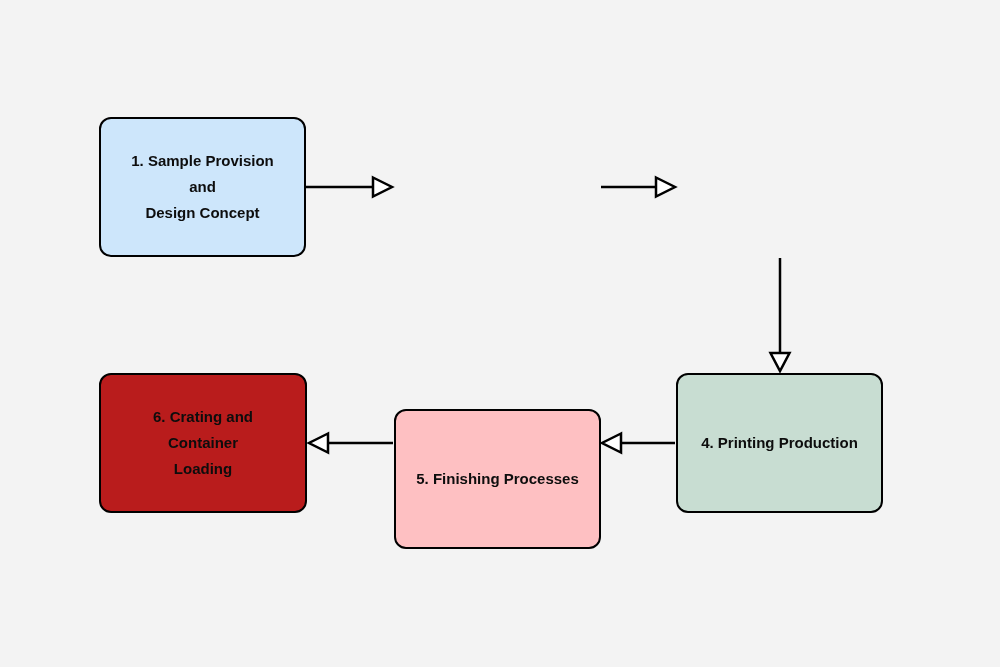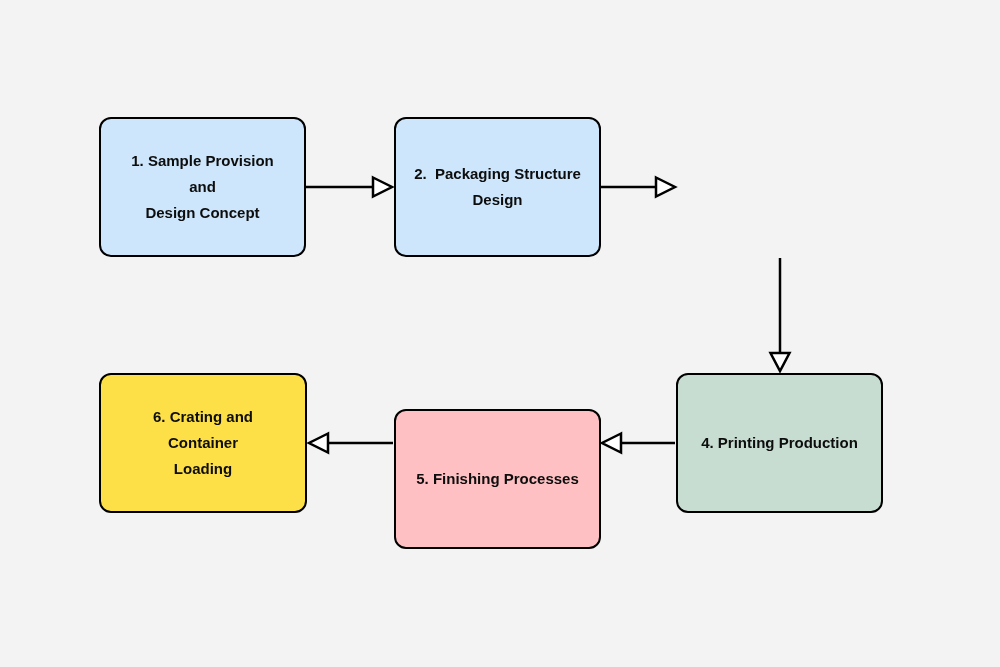--- a/index.html
+++ b/index.html
@@ -80,32 +80,28 @@
       <line x1="393" y1="443" x2="328" y2="443" stroke="#000" stroke-width="2.5"></line>
       <polygon points="328,433.5 309,443 328,452.5" fill="#ffffff" stroke="#000" stroke-width="2.5" stroke-linejoin="miter"></polygon>
     </g>
   </svg>
 
   <div class="node node-1" style="background-color: rgb(205, 230, 251);">
     <span class="node-label">1. Sample Provision and
 Design Concept</span>
   </div>
 
-  <div class="node node-2" style="background-color: rgb(205, 230, 251);">
-    <span class="node-label">2.  Packaging Structure
-Design</span>
-  </div>
 
 
   <div class="node node-4" style="background-color: rgb(200, 221, 210);">
     <span class="node-label">4. Printing Production</span>
   </div>
 
   <div class="node node-5" style="background-color: rgb(254, 192, 194); margin-top: 36px;">
     <span class="node-label">5. Finishing Processes</span>
   </div>
 
-  <div class="node node-6" style="background-color: #fde047;">
+  <div class="node node-6" style="background-color: #b91c1c;">
     <span class="node-label">6. Crating and Container
 Loading</span>
   </div>
 
 </div>
 
 </body></html>

